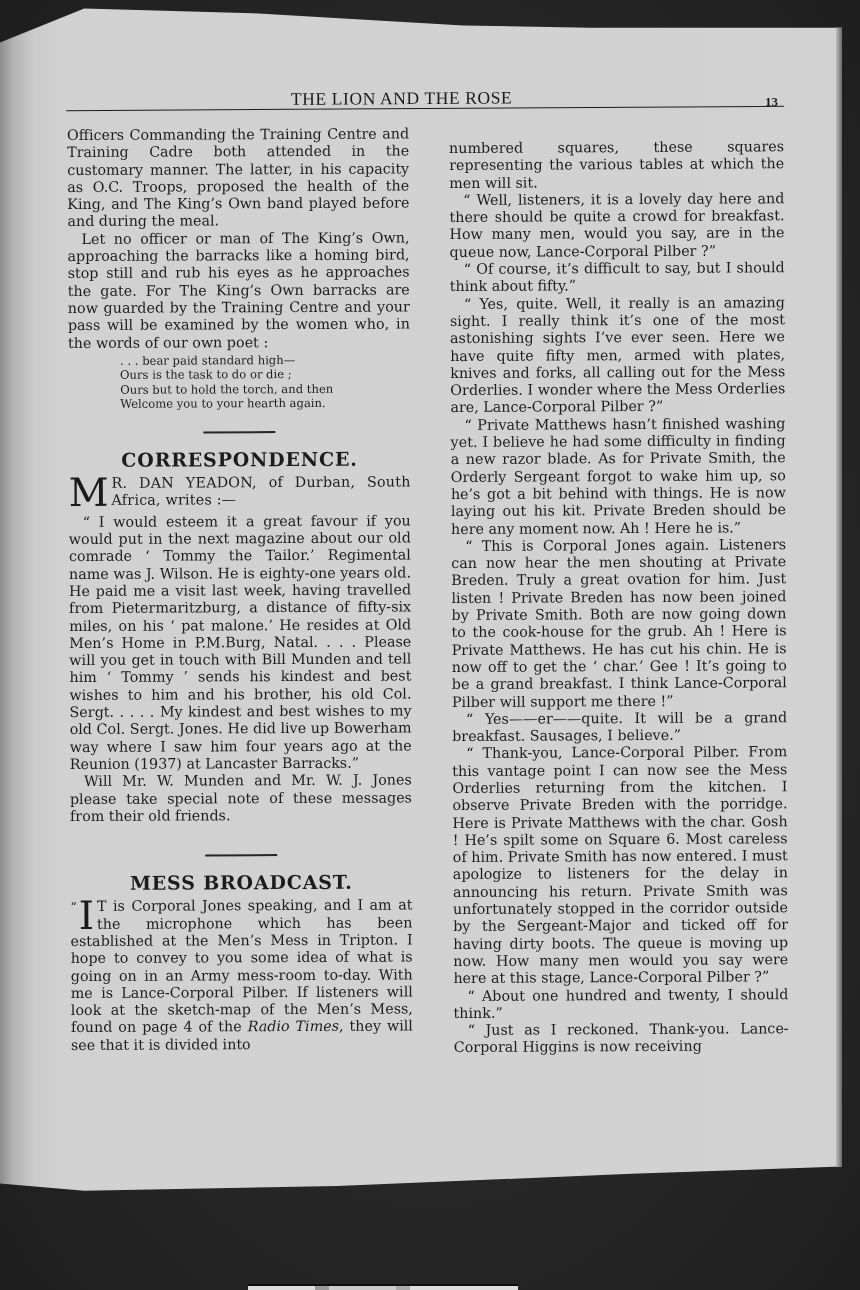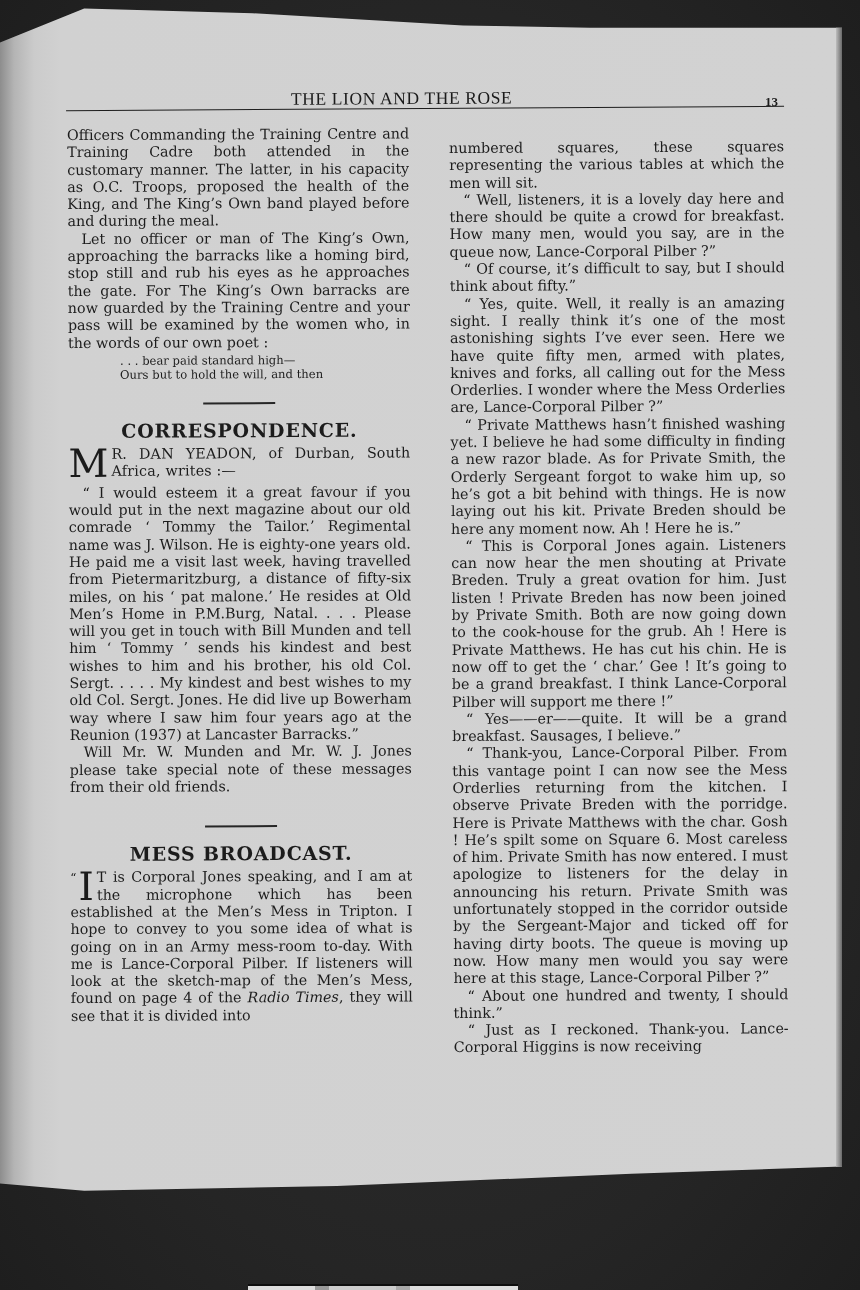--- a/index.html
+++ b/index.html
@@ -155,21 +155,23 @@
       <span class="running-title">THE LION AND THE ROSE</span>
     </div>
     <span class="page-number">13</span>
 
     <div class="col col-left">
       <p>Officers Commanding the Training Centre and Training Cadre both attended in the customary manner. The latter, in his capacity as O.C. Troops, proposed the health of the King, and The King’s Own band played before and during the meal.</p>
       <p class="ind">Let no officer or man of The King’s Own, approaching the barracks like a homing bird, stop still and rub his eyes as he approaches the gate. For The King’s Own barracks are now guarded by the Training Centre and your pass will be examined by the women who, in the words of our own poet :</p>
 
       <div class="poem">
         <div>. . . bear paid standard high—</div>
-        <div>Ours but to hold the will, and then</div>
+        <div>Ours is the task to do or die ;</div>
+        <div>Ours but to hold the torch, and then</div>
+        <div>Welcome you to your hearth again.</div>
       </div>
 
       <div class="rule rule-1"></div>
 
       <h2 class="section-heading h-corr">CORRESPONDENCE.</h2>
 
       <p class="dropcap-para">
         <span class="dropcap">M</span><span class="sc">R. DAN YEADON, of Durban, South Africa, writes :—</span>
       </p>
       <p class="ind" style="clear:both; margin-top:4px;">“ I would esteem it a great favour if you would put in the next magazine about our old comrade ‘ Tommy the Tailor.’ Regimental name was J. Wilson. He is eighty-one years old. He paid me a visit last week, having travelled from Pietermaritzburg, a distance of fifty-six miles, on his ‘ pat malone.’ He resides at Old Men’s Home in P.M.Burg, Natal. . . . Please will you get in touch with Bill Munden and tell him ‘ Tommy ’ sends his kindest and best wishes to him and his brother, his old Col. Sergt. . . . . My kindest and best wishes to my old Col. Sergt. Jones. He did live up Bowerham way where I saw him four years ago at the Reunion (1937) at Lancaster Barracks.”</p>

